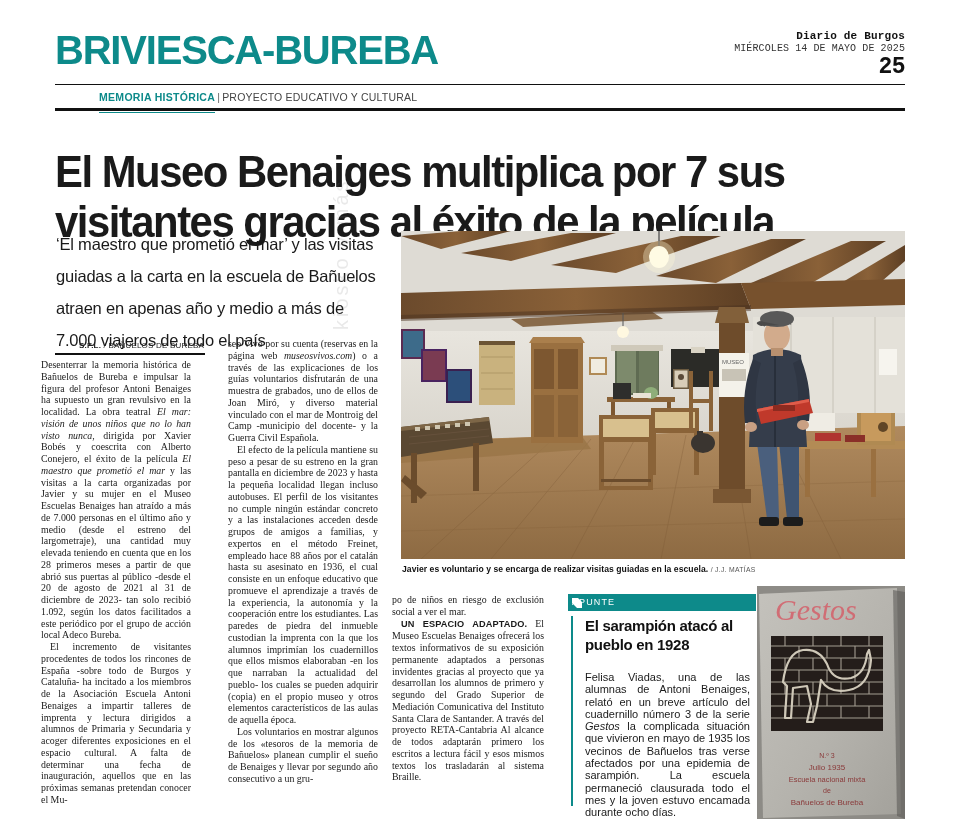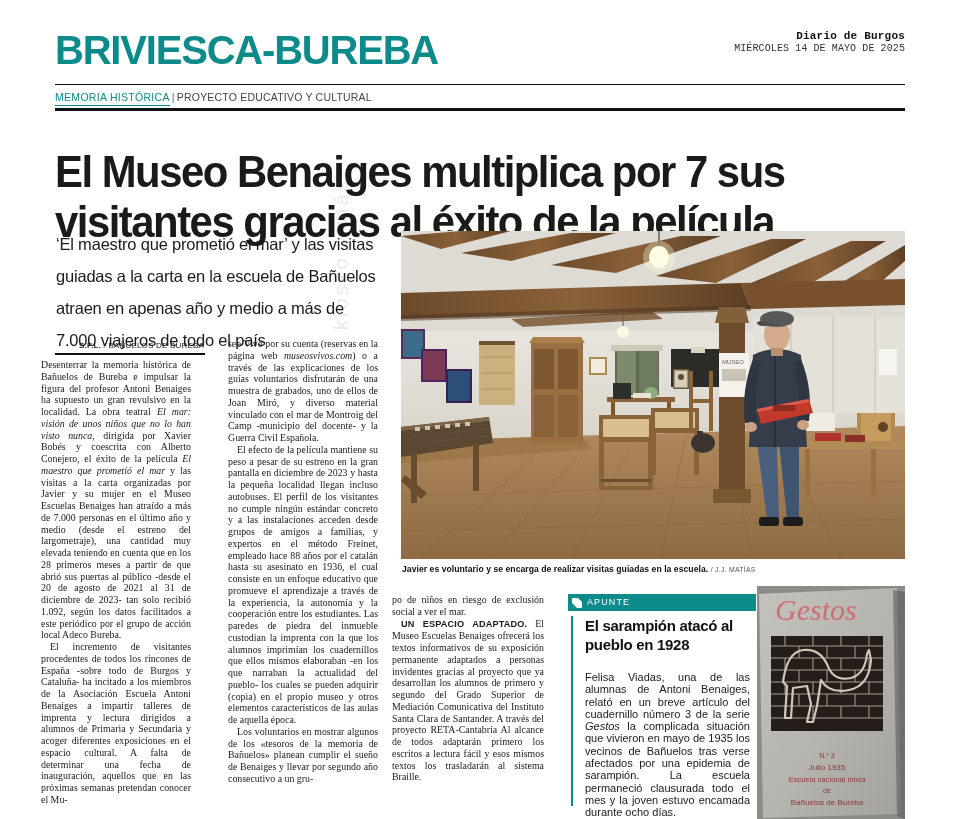--- a/index.html
+++ b/index.html
@@ -71,24 +71,25 @@
   .kicker {
     position: absolute;
     left: 55px; top: 90px;
     font-family: "Liberation Sans", sans-serif;
     font-size: 10.5px;
     letter-spacing: 0.3px;
     line-height: 14px;
     white-space: nowrap;
   }
   .kicker .k-bold {
-    font-weight: normal;
+    font-weight: bold;
     color: #0d8a8a;
     border-bottom: 1.5px solid #0d8a8a;
-    padding-bottom: 2px;
+    padding-bottom: 9px;
+    margin-left: 44px;
   }
   .kicker .k-sep { color: #666; margin: 0 2px; }
   .kicker .k-rest { color: #444; letter-spacing: 0.2px; }
   .rule-thick {
     position: absolute;
     left: 55px; top: 108px;
     width: 850px; height: 2.5px;
     background: #111;
   }
 
@@ -198,21 +199,21 @@
     width: 188px; height: 17px;
     background: #0d8a8a;
   }
   .apunte-icon {
     position: absolute;
     left: 4px; top: 3.5px;
     width: 10px; height: 10px;
   }
   .apunte-label {
     position: absolute;
-    left: 19px; top: 3px;
+    left: 4px; top: 3px;
     font-family: "Liberation Sans", sans-serif;
     font-size: 9px;
     letter-spacing: 1.1px;
     color: #ffffff;
   }
   .apunte-title {
     position: absolute;
     left: 585px; top: 616px;
     width: 170px;
     font-family: "Liberation Sans", sans-serif;
@@ -268,20 +269,21 @@
 </head>
 <body>
 
 <div class="page">
 
   <div class="masthead">
     <div class="section-title">BRIVIESCA-BUREBA</div>
     <div class="dateline">
       <div class="paper">Diario de Burgos</div>
       <div class="date">MIÉRCOLES 14 DE MAYO DE 2025</div>
+      <div class="pagenum">25</div>
     </div>
   </div>
 
   <div class="rule-thin"></div>
 
   <div class="kicker">
     <span class="k-bold">MEMORIA HISTÓRICA</span><span class="k-sep">|</span><span class="k-rest">PROYECTO EDUCATIVO Y CULTURAL</span>
   </div>
 
   <div class="rule-thick"></div>

